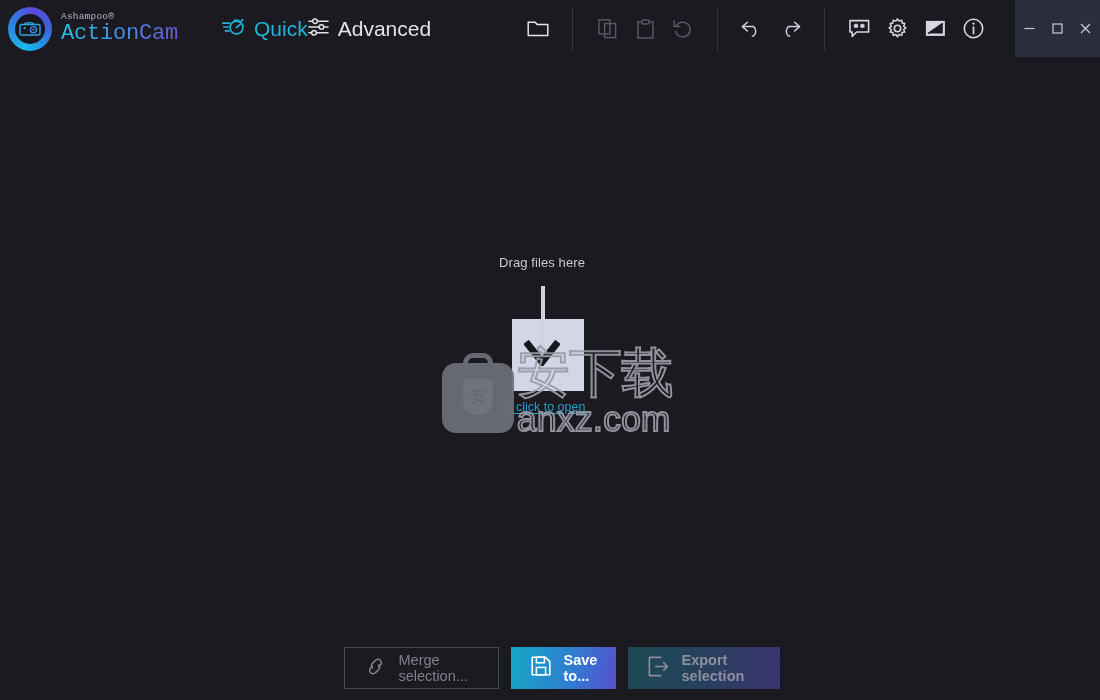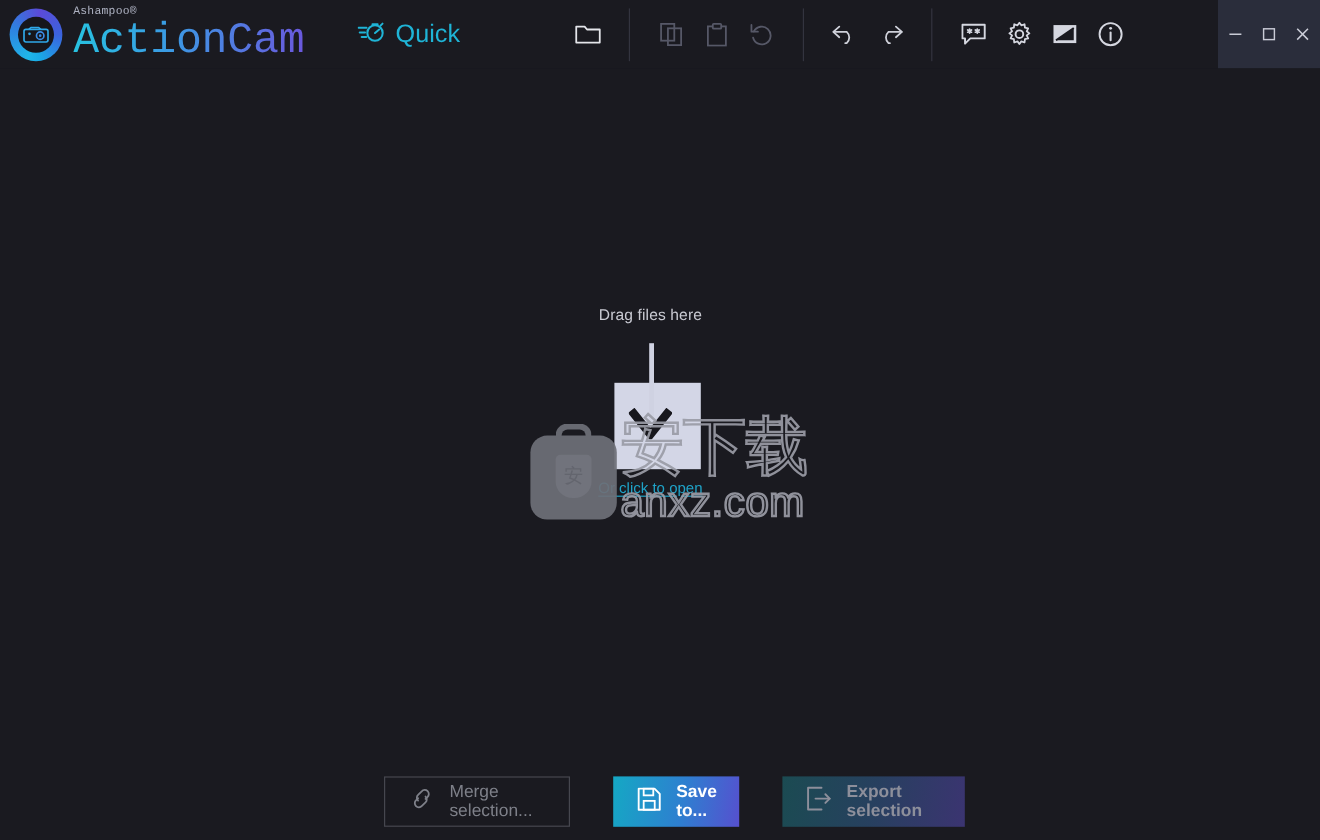--- a/index.html
+++ b/index.html
@@ -61,21 +61,21 @@
   }
   #logo-text { margin-left: 9px; line-height: 1; }
   #logo-brand {
     font-size: 9.5px;
     color: #aeb2c2;
     letter-spacing: .2px;
     margin-bottom: 1px;
     display: block;
   }
   #logo-name {
-    font-size: 36px;
+    font-size: 22px;
     font-weight: 400;
     letter-spacing: -0.2px;
     background: linear-gradient(95deg, #27c3e0 0%, #3b9ae4 42%, #6b57dd 100%);
     -webkit-background-clip: text;
     background-clip: text;
     color: transparent;
     -webkit-text-fill-color: transparent;
     display: block;
   }
 
@@ -267,21 +267,21 @@
   
   #footer {
     position: absolute;
     left: 0; bottom: 0;
     width: 1100px;
     height: 65px;
     background: #1a1a20;
     display: flex;
     align-items: center;
     justify-content: center;
-    gap: 36px;
+    gap: 12px;
     padding-left: 23px;
   }
   .fbtn {
     height: 42px;
     display: flex;
     align-items: center;
     gap: 13px;
     padding: 0 22px 0 20px;
     font-size: 14.5px;
     cursor: pointer;
@@ -342,20 +342,33 @@
           <path d="M14.5 3.3 V4.3" stroke="#1fb4d6" stroke-width="1.7"></path>
           <path d="M19 4.4 L20.8 2.7" stroke="#1fb4d6" stroke-width="1.6" stroke-linecap="round"></path>
           <path d="M0.8 6.2 H7.4" stroke="#1fb4d6" stroke-width="1.7" stroke-linecap="round"></path>
           <path d="M1.8 10 H6.2" stroke="#1fb4d6" stroke-width="1.7" stroke-linecap="round"></path>
           <path d="M3.4 13.8 H7.2" stroke="#1fb4d6" stroke-width="1.7" stroke-linecap="round"></path>
         </svg>
       </span>
       <span class="mlabel">Quick</span>
     </div>
 
+    <div class="mode-tab inactive">
+      <span>
+        <svg width="21" height="18" viewBox="0 0 21 18" fill="none" xmlns="http://www.w3.org/2000/svg">
+          <path d="M1 3.2 H20" stroke="#e2e3e8" stroke-width="1.5" stroke-linecap="round"></path>
+          <path d="M1 9 H20" stroke="#e2e3e8" stroke-width="1.5" stroke-linecap="round"></path>
+          <path d="M1 14.8 H20" stroke="#e2e3e8" stroke-width="1.5" stroke-linecap="round"></path>
+          <circle cx="7" cy="3.2" r="2.3" fill="#1a1a20" stroke="#e2e3e8" stroke-width="1.5"></circle>
+          <circle cx="13.5" cy="9" r="2.3" fill="#1a1a20" stroke="#e2e3e8" stroke-width="1.5"></circle>
+          <circle cx="6" cy="14.8" r="2.3" fill="#1a1a20" stroke="#e2e3e8" stroke-width="1.5"></circle>
+        </svg>
+      </span>
+      <span class="mlabel">Advanced</span>
+    </div>
   </div>
 
   <div id="toolbar">
 
     <div class="tb-group">
       <div class="tb-btn">
         <svg class="ic" width="22" height="19" viewBox="0 0 22 19" fill="none" xmlns="http://www.w3.org/2000/svg">
           <path d="M1.2 16.5 V3.2 H8.2 L10.2 5.6 H20.8 V16.5 Z" stroke="#e4e5ea" stroke-width="1.5" stroke-linejoin="round"></path>
         </svg>
       </div>

